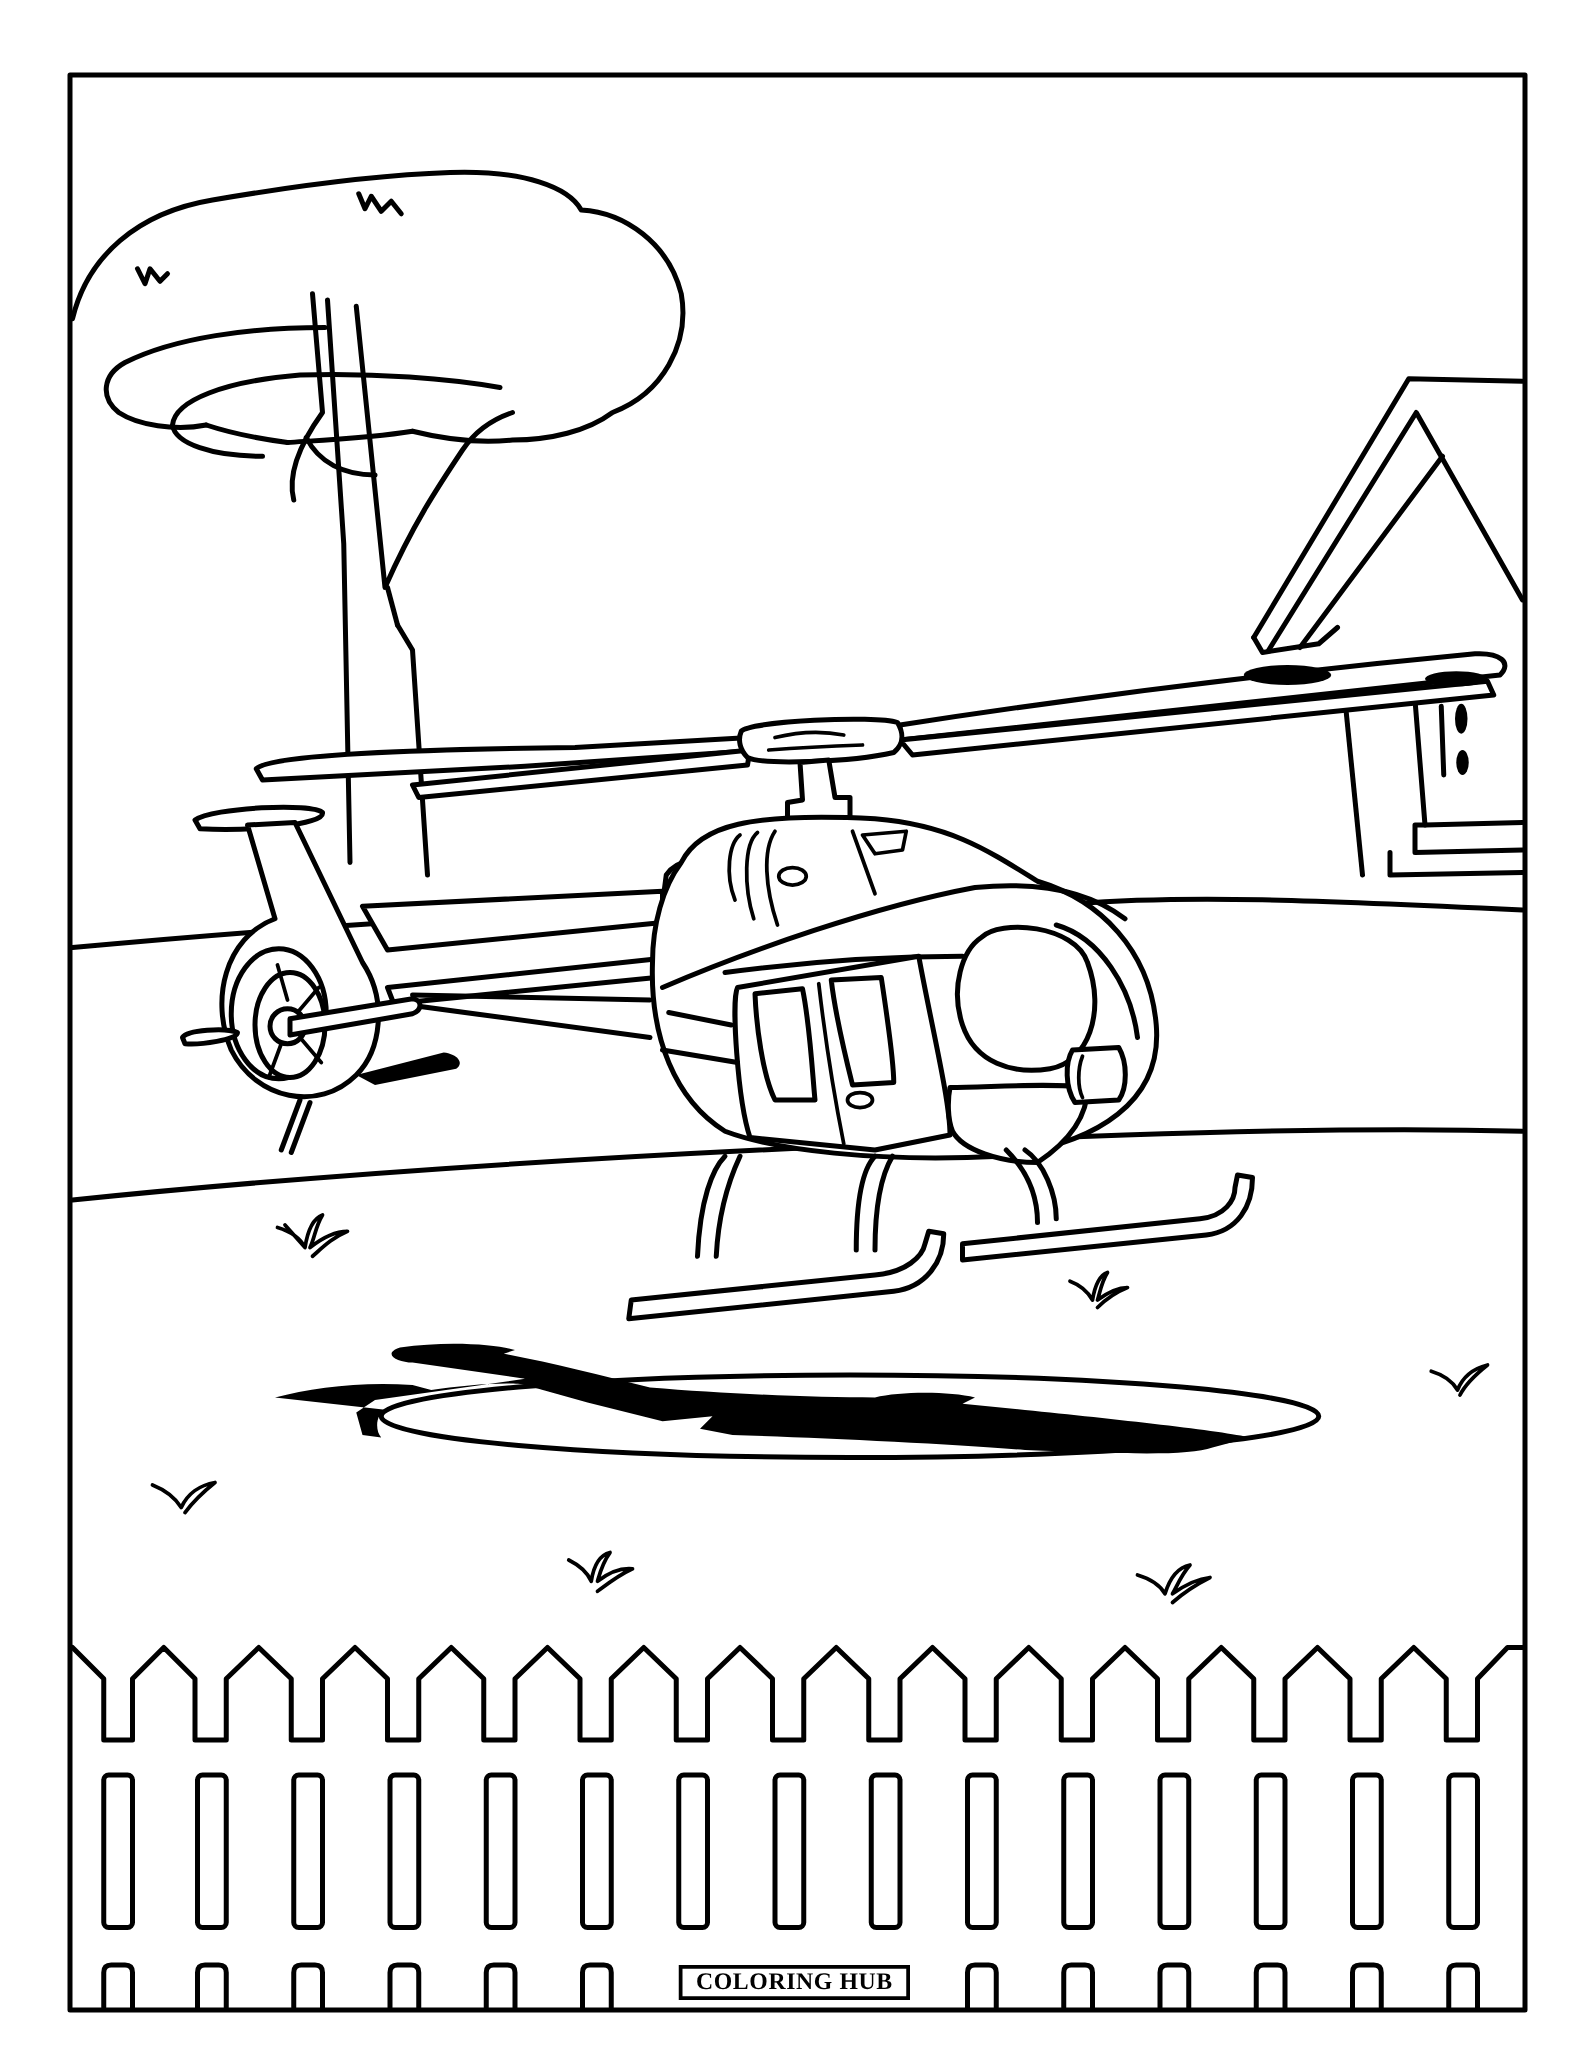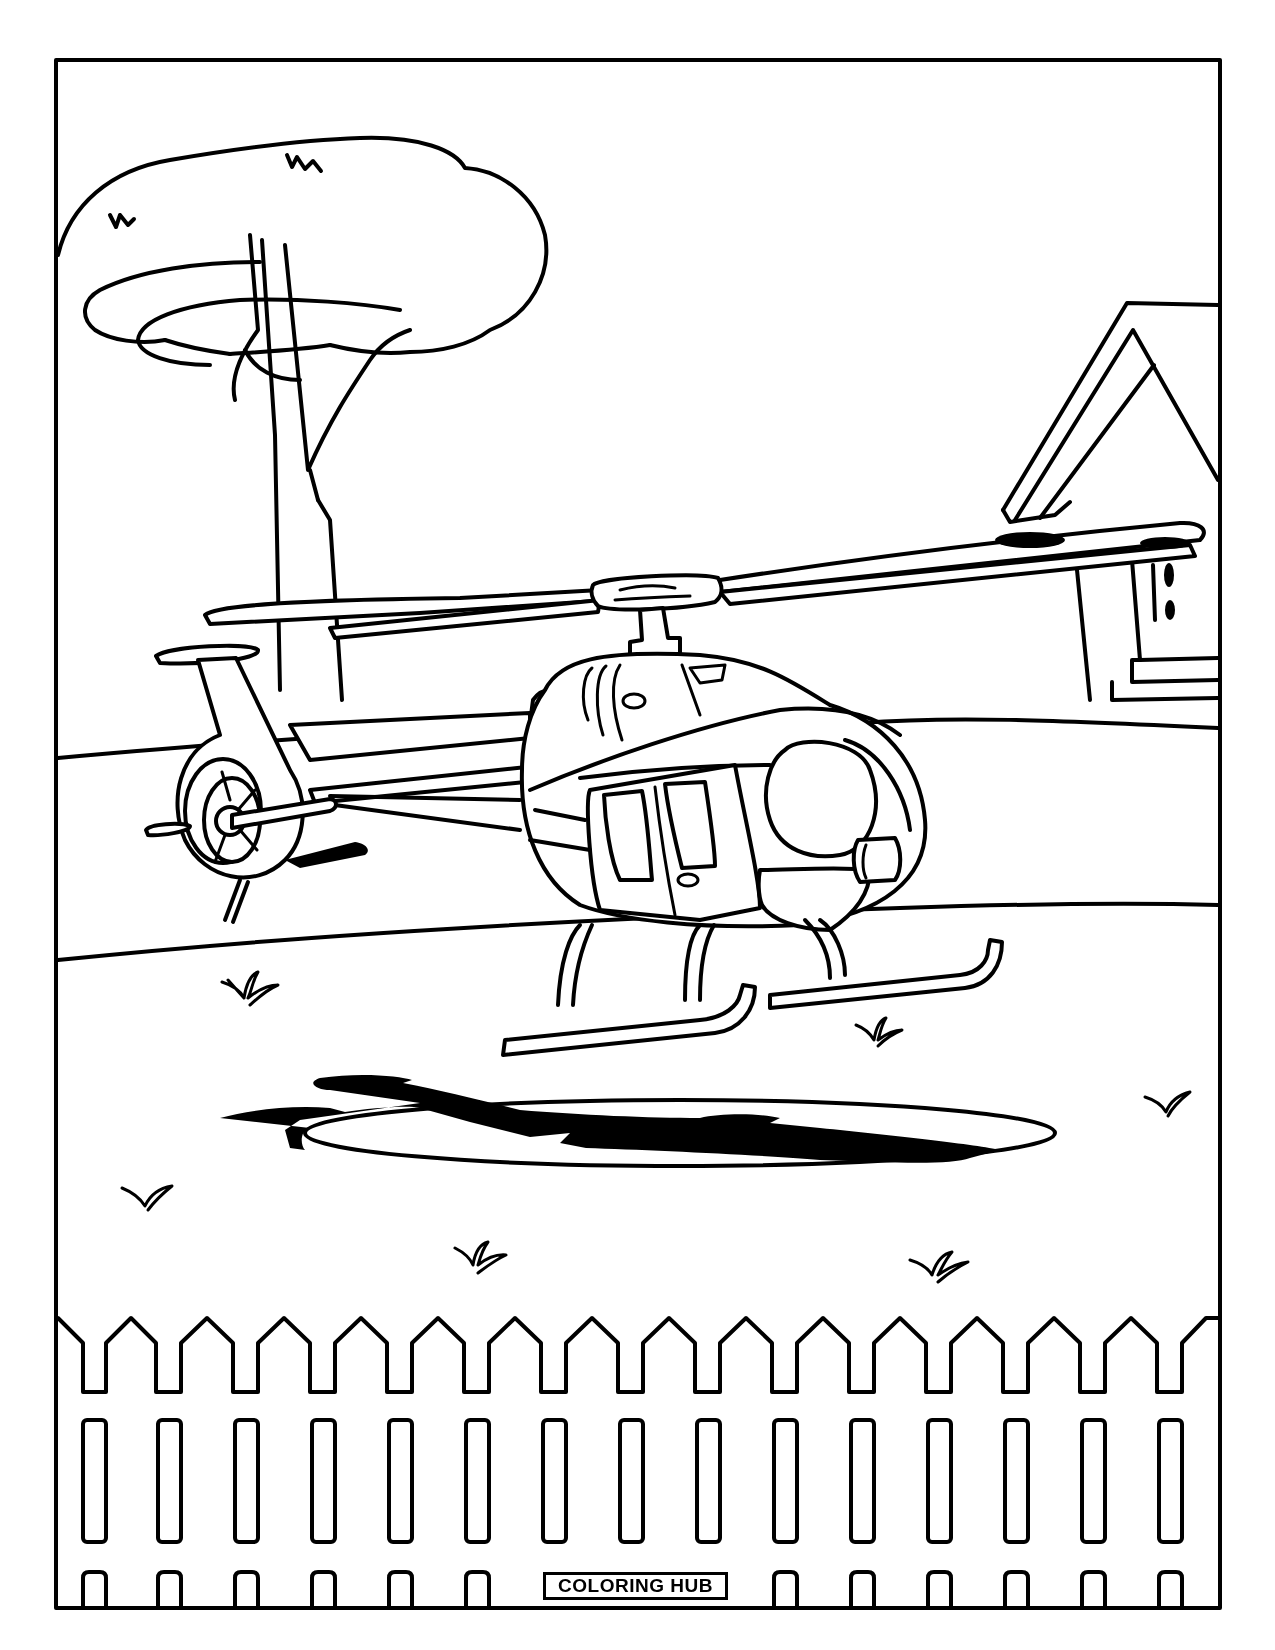--- a/index.html
+++ b/index.html
@@ -7,21 +7,21 @@
   .page { position: absolute; left: 0; top: 0; width: 1275px; height: 1650px; }
   svg { position: absolute; left: 0; top: 0; }
   .ln { fill: none; stroke: #000; stroke-width: 4; stroke-linecap: round; stroke-linejoin: round; }
   .thin { stroke-width: 3; }
   .fill-w { fill: #fff; }
   .blk { fill: #000; stroke: none; }
   .brand {
     position: absolute; left: 543px; top: 1572px; width: 185px; height: 28px;
     border: 3px solid #000; background: #fff; box-sizing: border-box;
     display: flex; align-items: center; justify-content: center;
-    font-family: Liberation Sans, sans-serif; font-weight: bold; font-size: 19px;
+    font-family: Liberation Serif, serif; font-weight: bold; font-size: 19px;
     letter-spacing: 0.5px; color: #000;
   }
 </style>
 </head>
 <body>
 
 <div class="page">
 <svg width="1275" height="1650" viewBox="0 0 1275 1650">
 
   <rect x="56" y="60" width="1164" height="1548" class="ln" stroke-width="5"></rect>

